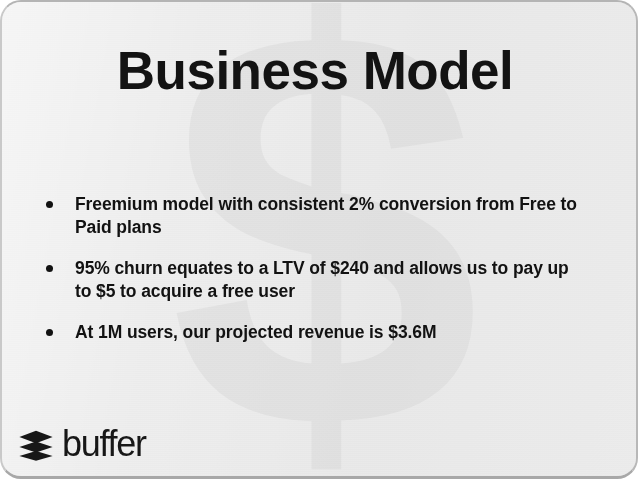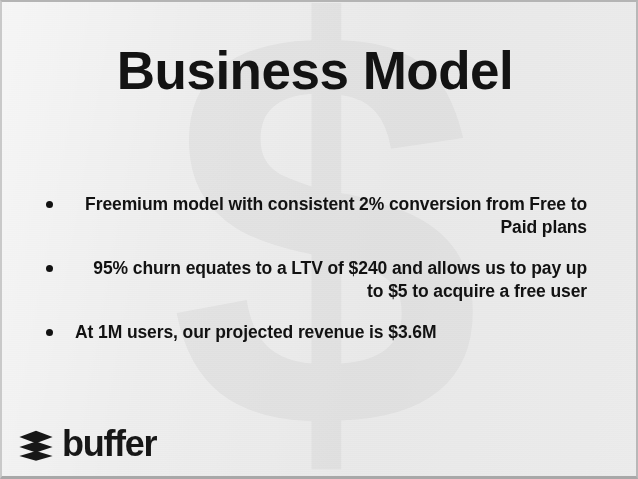--- a/index.html
+++ b/index.html
@@ -15,20 +15,21 @@
     position: relative;
     width: 638px;
     height: 479px;
     overflow: hidden;
     background: #ebebeb;
     box-sizing: border-box;
     border-top: 2px solid #b4b4b4;
     border-left: 2px solid #c9c9c9;
     border-right: 2px solid #b8b8b8;
     border-bottom: 3px solid #a8a8a8;
+    border-radius: 21px;
   }
 
   
   #slide::before {
     content: "";
     position: absolute;
     inset: 0;
     background:
       linear-gradient(100deg, rgba(255,255,255,0.55) 0%, rgba(255,255,255,0.15) 28%, rgba(228,228,228,0.25) 62%, rgba(236,236,236,0.45) 100%),
       repeating-linear-gradient(0deg, rgba(0,0,0,0.012) 0px, rgba(0,0,0,0.012) 1px, rgba(255,255,255,0.012) 1px, rgba(255,255,255,0.012) 2px);
@@ -83,21 +84,20 @@
     position: absolute;
     left: 44px;
     top: 191px;
     width: 560px;
     z-index: 4;
   }
   .bullet-row {
     display: flex;
     align-items: flex-start;
     margin-bottom: 18px;
-    text-align: right;
   }
   .bullet-row:last-child { margin-bottom: 0; }
   .bullet-dot {
     flex: 0 0 auto;
     width: 7px;
     height: 7px;
     border-radius: 50%;
     background: #121212;
     margin-top: 8px;
     margin-right: 22px;
@@ -122,21 +122,21 @@
   }
   #logo-mark {
     position: relative;
     width: 36px;
     height: 31px;
     margin-right: 8px;
     flex: 0 0 auto;
   }
   #logo-text {
     font-size: 36px;
-    font-weight: bold;
+    font-weight: normal;
     color: #171717;
     letter-spacing: -1.3px;
     line-height: 1;
     transform: translateY(-1px);
   }
 </style>
 </head>
 <body>
 
 <div id="slide">

